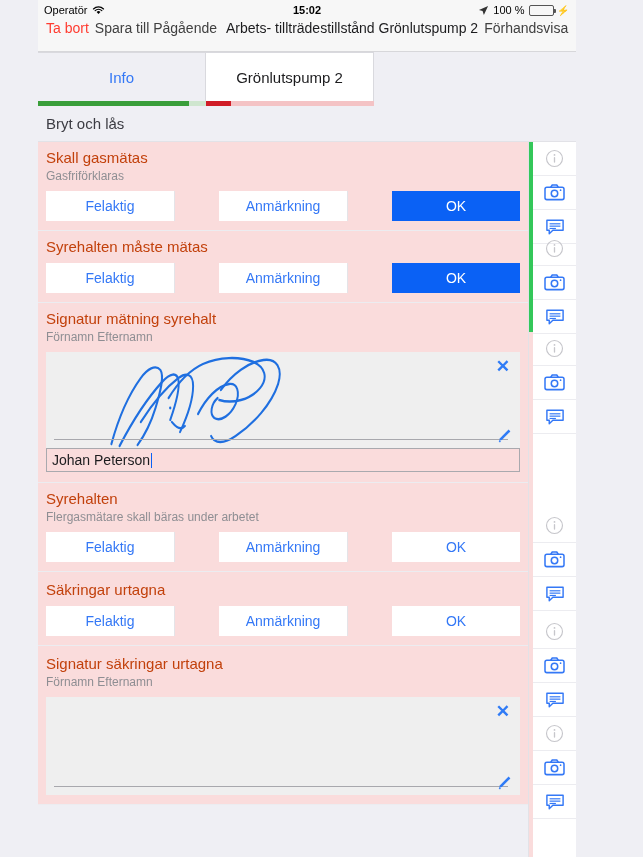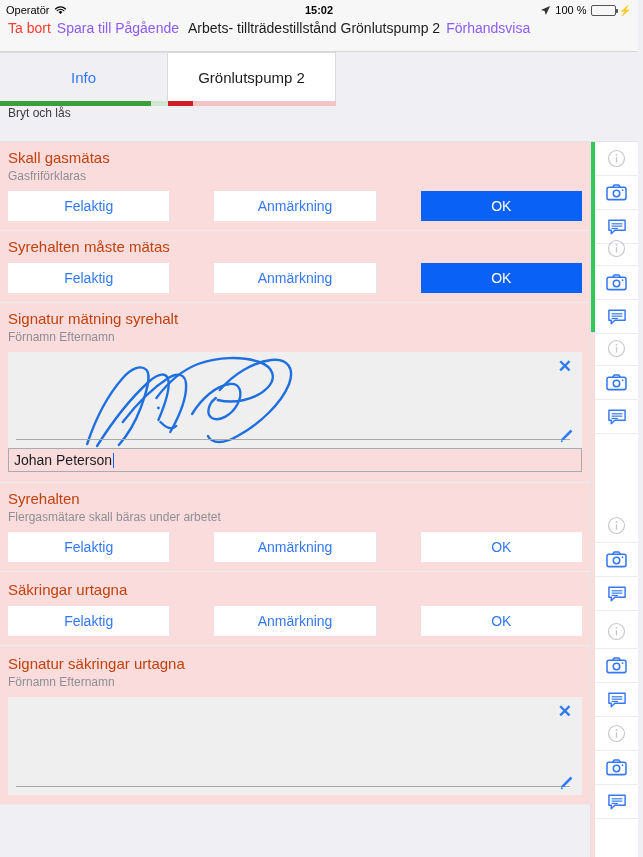--- a/index.html
+++ b/index.html
@@ -2,21 +2,21 @@
 <html><head>
 <meta charset="utf-8">
 <style>
   * { box-sizing: border-box; margin: 0; padding: 0; }
   html, body {
     width: 643px; height: 857px;
     font-family: "Liberation Sans", sans-serif;
     background: #efeff4;
     overflow: hidden;
   }
-  .app { position: relative; width: 638px; height: 857px; display: flex; flex-direction: column; }
+  .app { position: relative; width: 576px; height: 857px; display: flex; flex-direction: column; padding-left: 38px; }
 
   
   .statusbar {
     height: 20px; flex: 0 0 20px;
     background: #f7f7f7;
     display: flex; align-items: center;
     font-size: 11px; color: #000;
     padding: 0 6px;
     position: relative;
   }
@@ -44,21 +44,21 @@
 
   
   .navbar {
     height: 32px; flex: 0 0 32px;
     background: #f7f7f7;
     display: flex; align-items: flex-start;
     padding: 0 8px;
     font-size: 14px;
     border-bottom: 1px solid #d7d7da;
   }
-  .nav-btn { color: #8b5cf6; cursor: pointer; white-space: nowrap; }
+  .nav-btn { color: #404040; cursor: pointer; white-space: nowrap; }
   .nav-del { color: #ff3b30; }
   .nav-title {
     color: #1c1c1e; white-space: nowrap;
   }
   .nav-gap { width: 9px; flex: 0 0 9px; }
   .nav-gap-s { width: 6px; flex: 0 0 6px; }
 
   
   .tabbar {
     flex: 0 0 54px; height: 54px;
@@ -81,23 +81,23 @@
   .tab.active .tab-label { color: #1c1c1e; background: #ffffff; border-top: 1px solid #d9d9de; }
   .tab-prog { height: 5px; flex: 0 0 5px; display: flex; }
   .tab-prog .fill { height: 100%; }
   .tab-prog .rest { height: 100%; flex: 1; }
   .tabbar-filler { flex: 1; border-bottom: 1px solid transparent; }
 
   
   .section-head {
     flex: 0 0 36px; height: 36px;
     background: #efeff4;
-    display: flex; align-items: flex-start;
+    display: flex; align-items: center;
     padding: 0 8px;
-    font-size: 12px; color: #3c3c43;
+    font-size: 15px; color: #3c3c43;
     border-bottom: 1px solid #e2e2e7;
   }
 
   
   .body { flex: 1; display: flex; overflow: hidden; }
   .content { flex: 1; overflow: hidden; background: #efeff4; }
   .sidebar {
     width: 48px; flex: 0 0 48px;
     background: #ffffff;
     border-left: 1px solid #e2e2e7;

